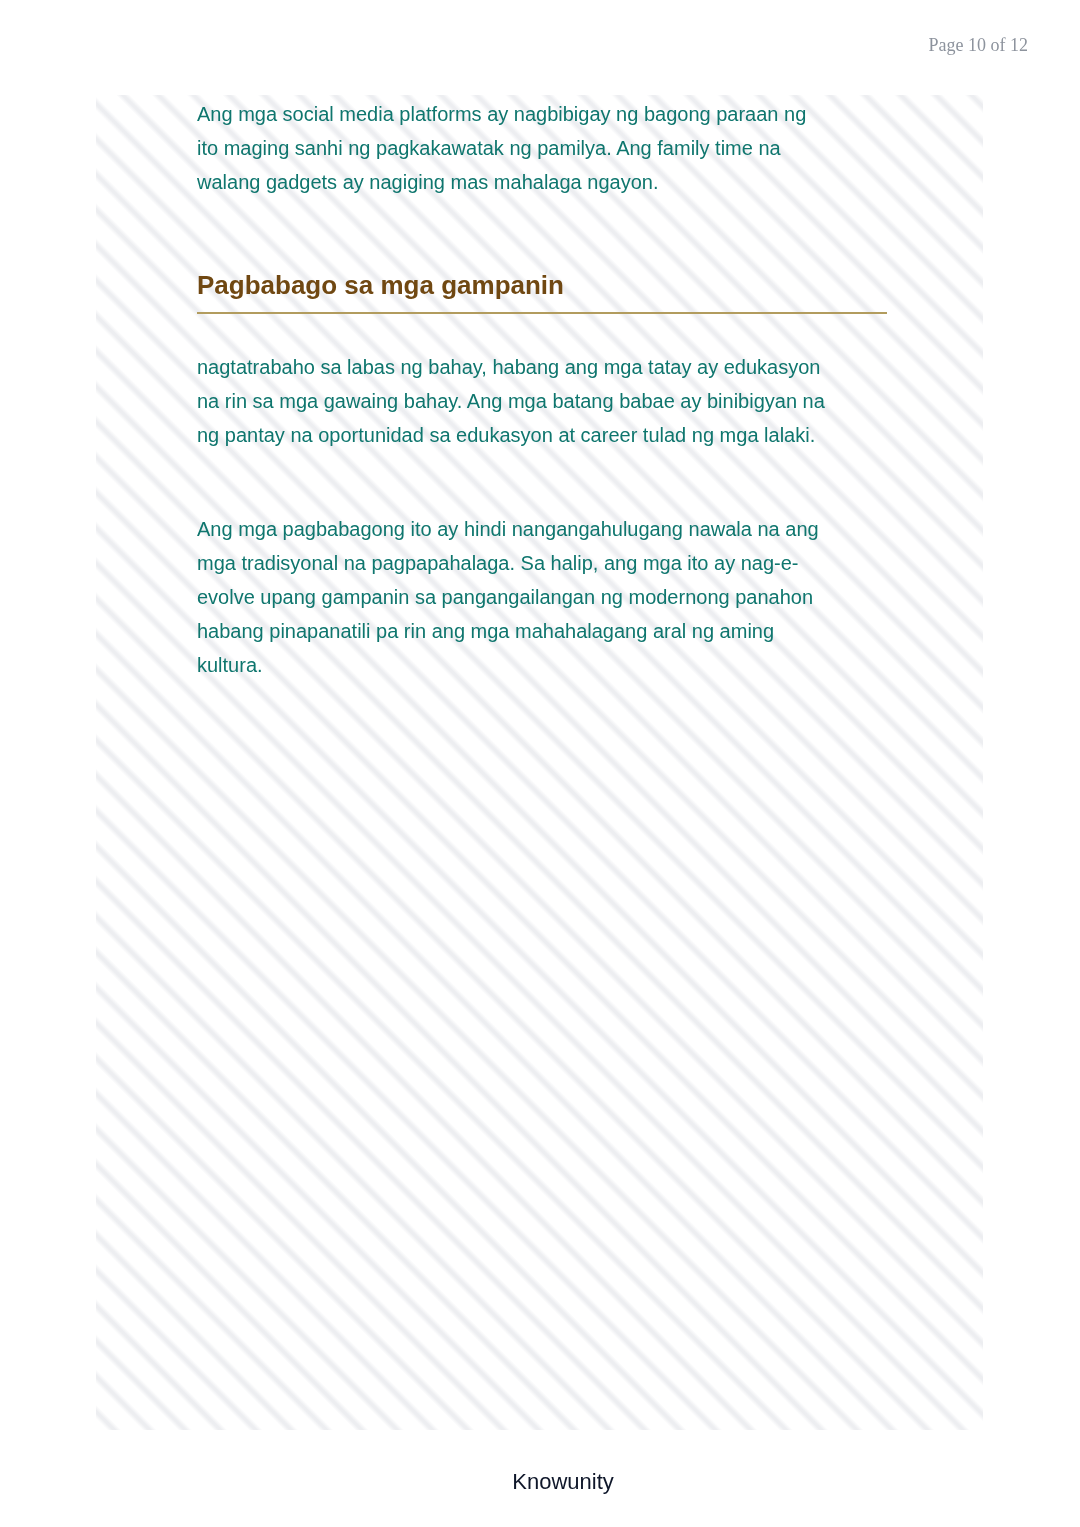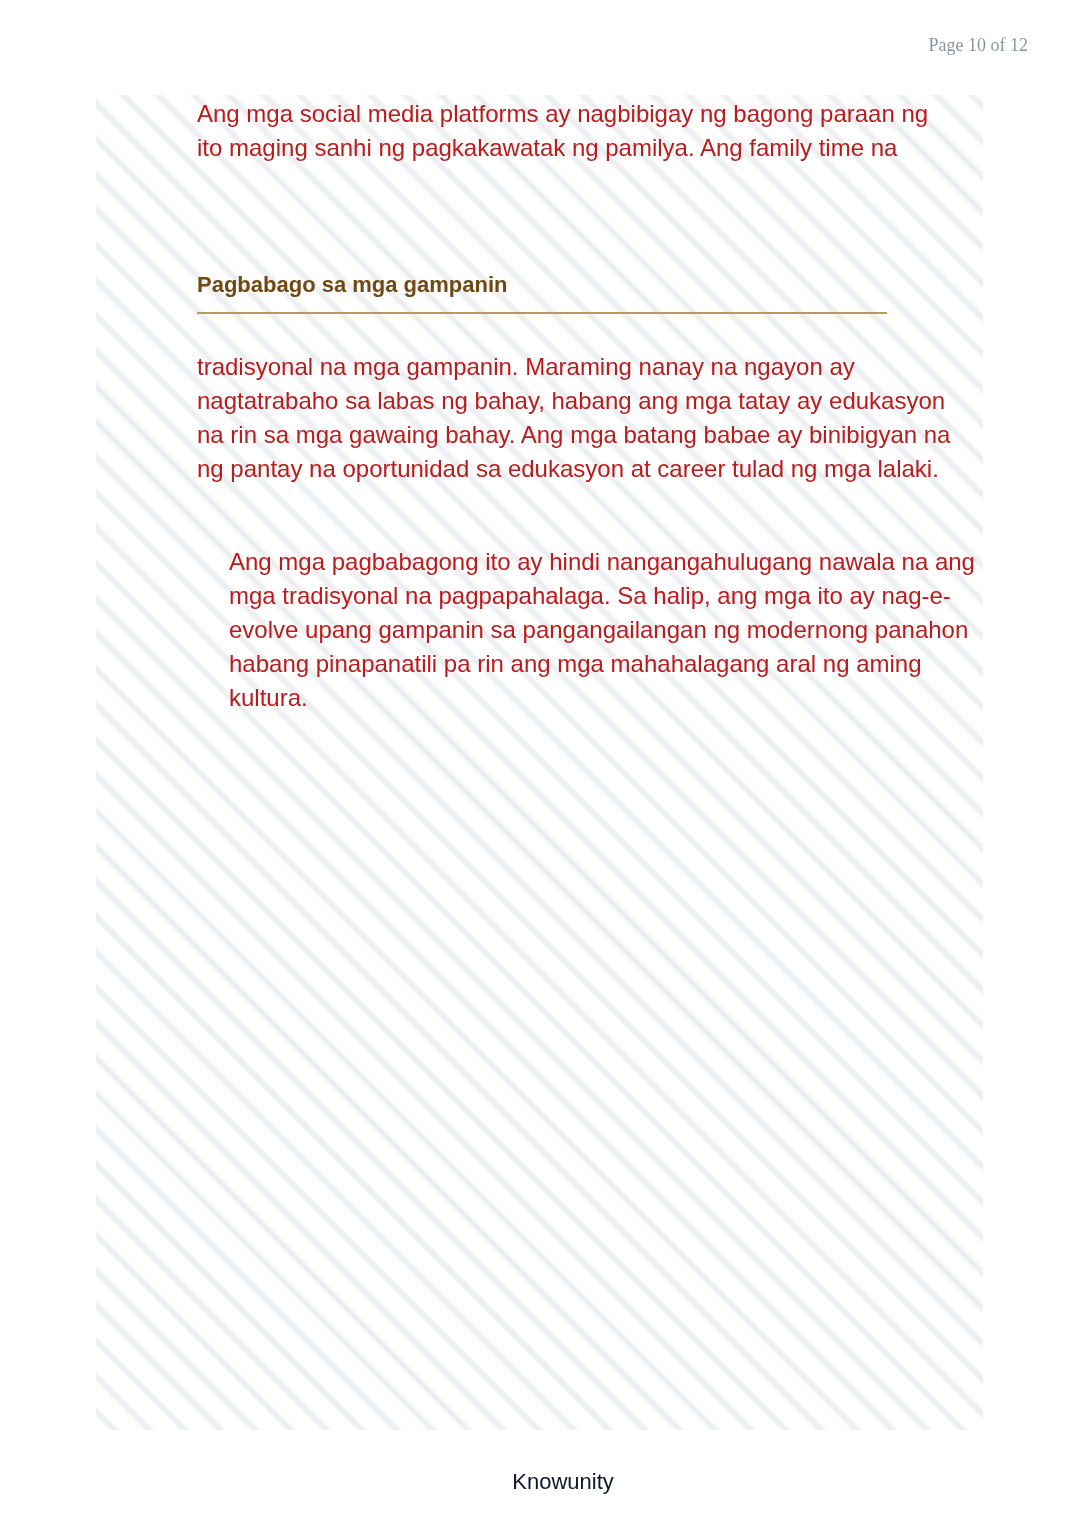--- a/index.html
+++ b/index.html
@@ -46,33 +46,33 @@
   }
   .para {
     position: absolute;
     left: 197px;
     width: 700px;
     z-index: 1;
   }
   .para .line {
     height: 34px;
     line-height: 34px;
-    font-size: 24px;
-    color: #b91c1c;
+    font-size: 20px;
+    color: #0f766e;
     white-space: nowrap;
   }
   .p1 { top: 97px; }
   .p2 { top: 350px; }
-  .p3 { top: 545px; margin-left: 32px; }
+  .p3 { top: 512px; }
   .section-heading {
     position: absolute;
     left: 197px;
     top: 270px;
     margin: 0;
-    font-size: 22px;
+    font-size: 26px;
     line-height: 30px;
     font-weight: bold;
     color: #704812;
     z-index: 1;
     white-space: nowrap;
   }
   .heading-rule {
     position: absolute;
     left: 197px;
     top: 312px;
@@ -98,28 +98,28 @@
 
 <div class="page">
 
   <div class="paper-texture"></div>
 
   <div class="page-indicator">Page 10 of 12</div>
 
   <div class="para p1">
     <div class="line">Ang mga social media platforms ay nagbibigay ng bagong paraan ng</div>
     <div class="line">ito maging sanhi ng pagkakawatak ng pamilya. Ang family time na</div>
+    <div class="line">walang gadgets ay nagiging mas mahalaga ngayon.</div>
   </div>
 
   <h2 class="section-heading">Pagbabago sa mga gampanin</h2>
 
   <div class="heading-rule"></div>
 
   <div class="para p2">
-    <div class="line">tradisyonal na mga gampanin. Maraming nanay na ngayon ay</div>
     <div class="line">nagtatrabaho sa labas ng bahay, habang ang mga tatay ay edukasyon</div>
     <div class="line">na rin sa mga gawaing bahay. Ang mga batang babae ay binibigyan na</div>
     <div class="line">ng pantay na oportunidad sa edukasyon at career tulad ng mga lalaki.</div>
   </div>
 
   <div class="para p3">
     <div class="line">Ang mga pagbabagong ito ay hindi nangangahulugang nawala na ang</div>
     <div class="line">mga tradisyonal na pagpapahalaga. Sa halip, ang mga ito ay nag-e-</div>
     <div class="line">evolve upang gampanin sa pangangailangan ng modernong panahon</div>
     <div class="line">habang pinapanatili pa rin ang mga mahahalagang aral ng aming</div>

